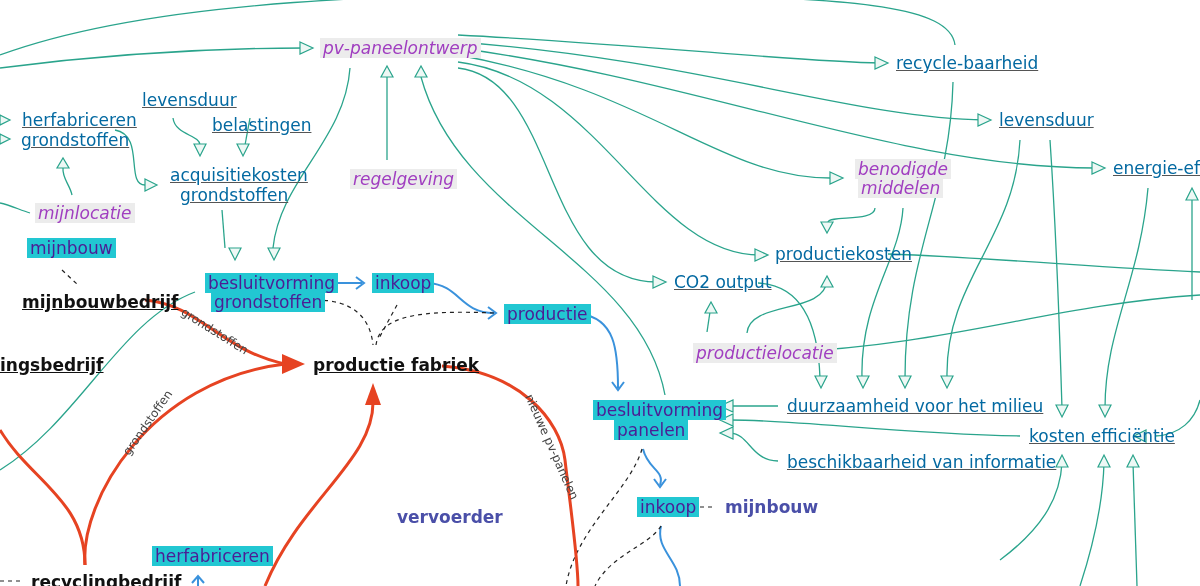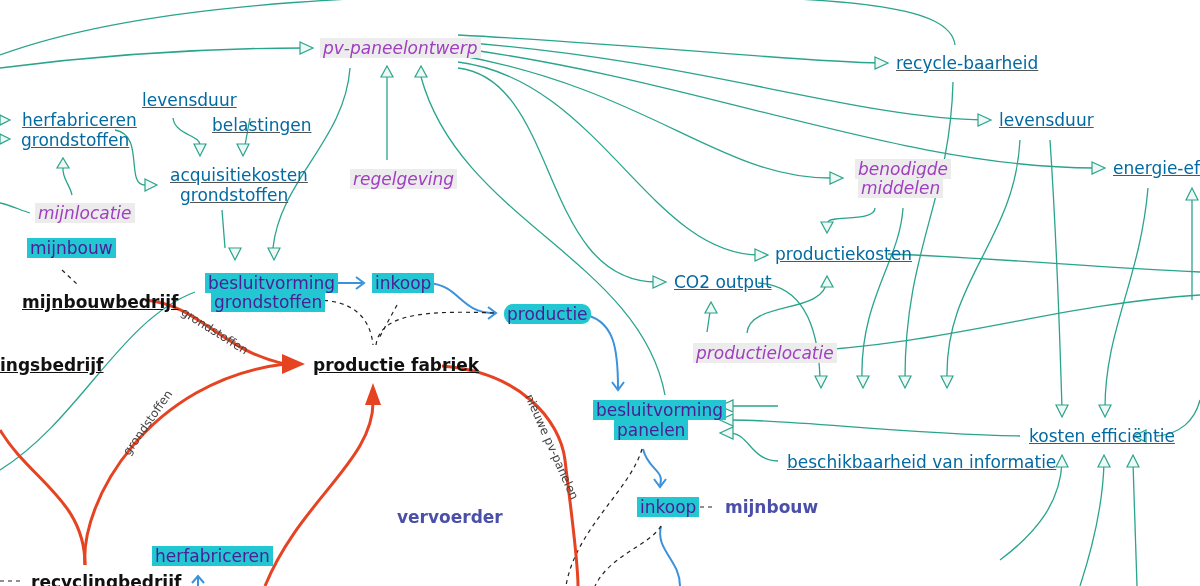--- a/index.html
+++ b/index.html
@@ -134,35 +134,36 @@
 <div class="node factor" style="left:21px;top:130px;">grondstoffen</div>
 <div class="node factor" style="left:142px;top:90px;">levensduur</div>
 <div class="node factor" style="left:212px;top:90px;margin-top:25px;">belastingen</div>
 <div class="node factor" style="left:170px;top:165px;">acquisitiekosten</div>
 <div class="node factor" style="left:180px;top:185px;">grondstoffen</div>
 <div class="node factor" style="left:896px;top:53px;">recycle-baarheid</div>
 <div class="node factor" style="left:999px;top:110px;">levensduur</div>
 <div class="node factor" style="left:1113px;top:158px;">energie-efficië</div>
 <div class="node factor" style="left:775px;top:244px;">productiekosten</div>
 <div class="node factor" style="left:674px;top:272px;">CO2 output</div>
+<div class="node factor" style="left:787px;top:396px;">duurzaamheid voor het milieu</div>
 <div class="node factor" style="left:787px;top:452px;">beschikbaarheid van informatie</div>
 <div class="node factor" style="left:1029px;top:426px;">kosten efficiëntie</div>
 
 <div class="node design" style="left:320px;top:38px;">pv-paneelontwerp</div>
 <div class="node design" style="left:350px;top:169px;">regelgeving</div>
 <div class="node design" style="left:35px;top:203px;">mijnlocatie</div>
 <div class="node design" style="left:855px;top:159px;">benodigde</div>
 <div class="node design" style="left:858px;top:178px;">middelen</div>
 <div class="node design" style="left:671px;top:343px;margin-left:22px;">productielocatie</div>
 
 <div class="node process" style="left:27px;top:238px;">mijnbouw</div>
 <div class="node process" style="left:205px;top:273px;">besluitvorming</div>
 <div class="node process" style="left:211px;top:292px;">grondstoffen</div>
 <div class="node process" style="left:372px;top:273px;">inkoop</div>
-<div class="node process" style="left:504px;top:304px;border-radius:9px;">productie</div>
+<div class="node process" style="left:504px;top:304px;">productie</div>
 <div class="node process" style="left:593px;top:400px;">besluitvorming</div>
 <div class="node process" style="left:614px;top:420px;">panelen</div>
 <div class="node process" style="left:637px;top:497px;">inkoop</div>
 <div class="node process" style="left:152px;top:546px;">herfabriceren</div>
 
 <div class="node actor" style="left:22px;top:292px;">mijnbouwbedrijf</div>
 <div class="node actor" style="left:0px;top:355px;">ingsbedrijf</div>
 <div class="node actor" style="left:313px;top:355px;">productie fabriek</div>
 <div class="node actor" style="left:31px;top:572px;">recyclingbedrijf</div>
 

